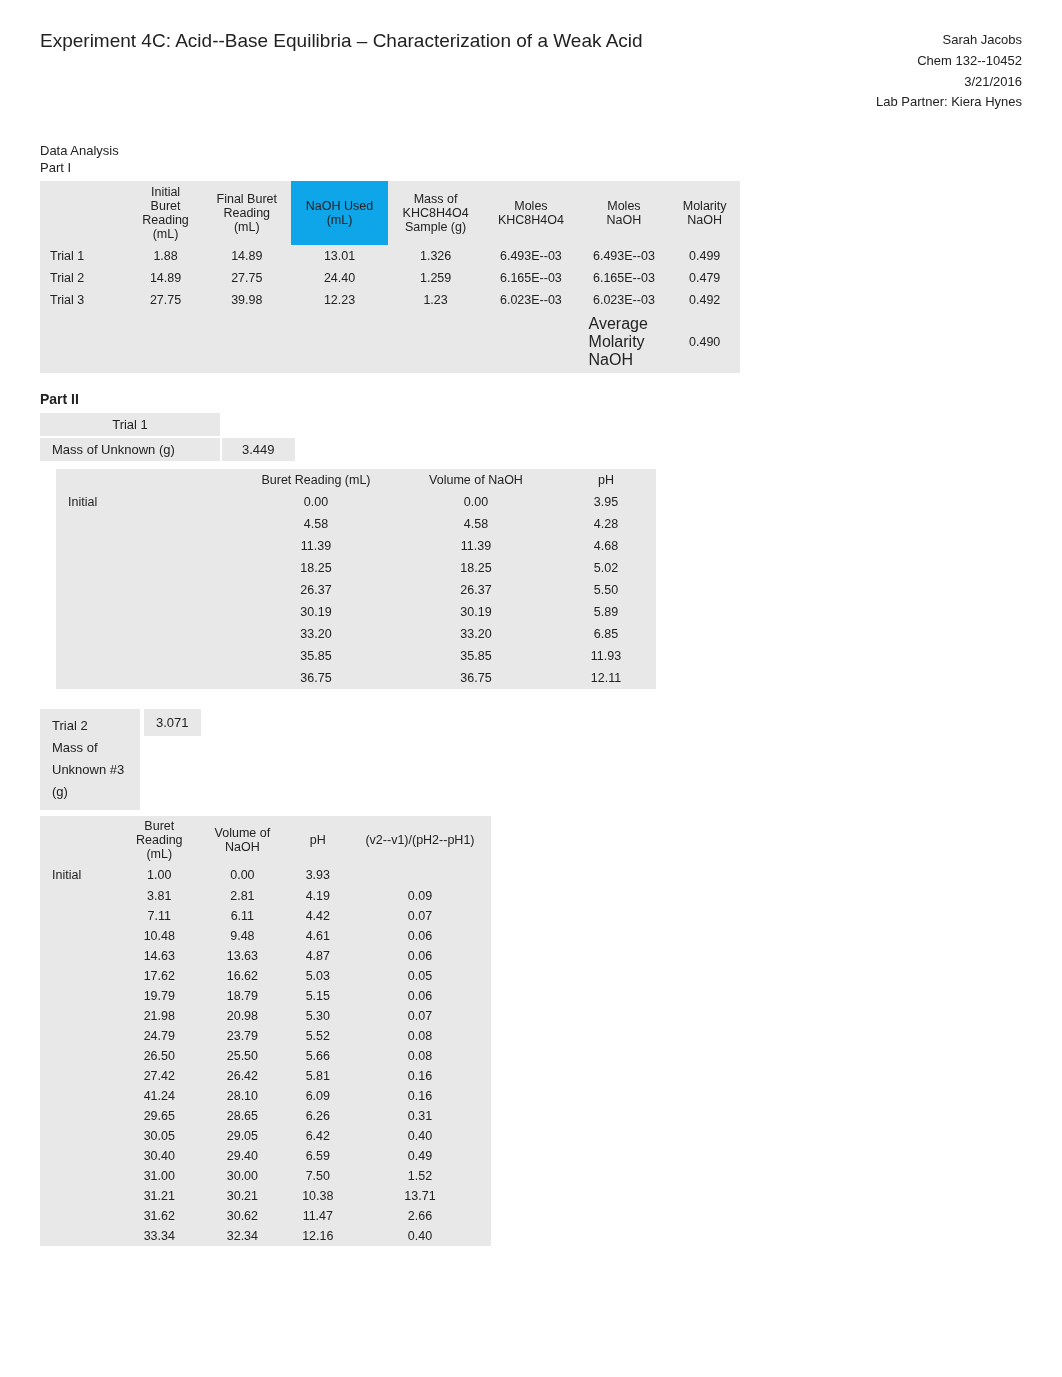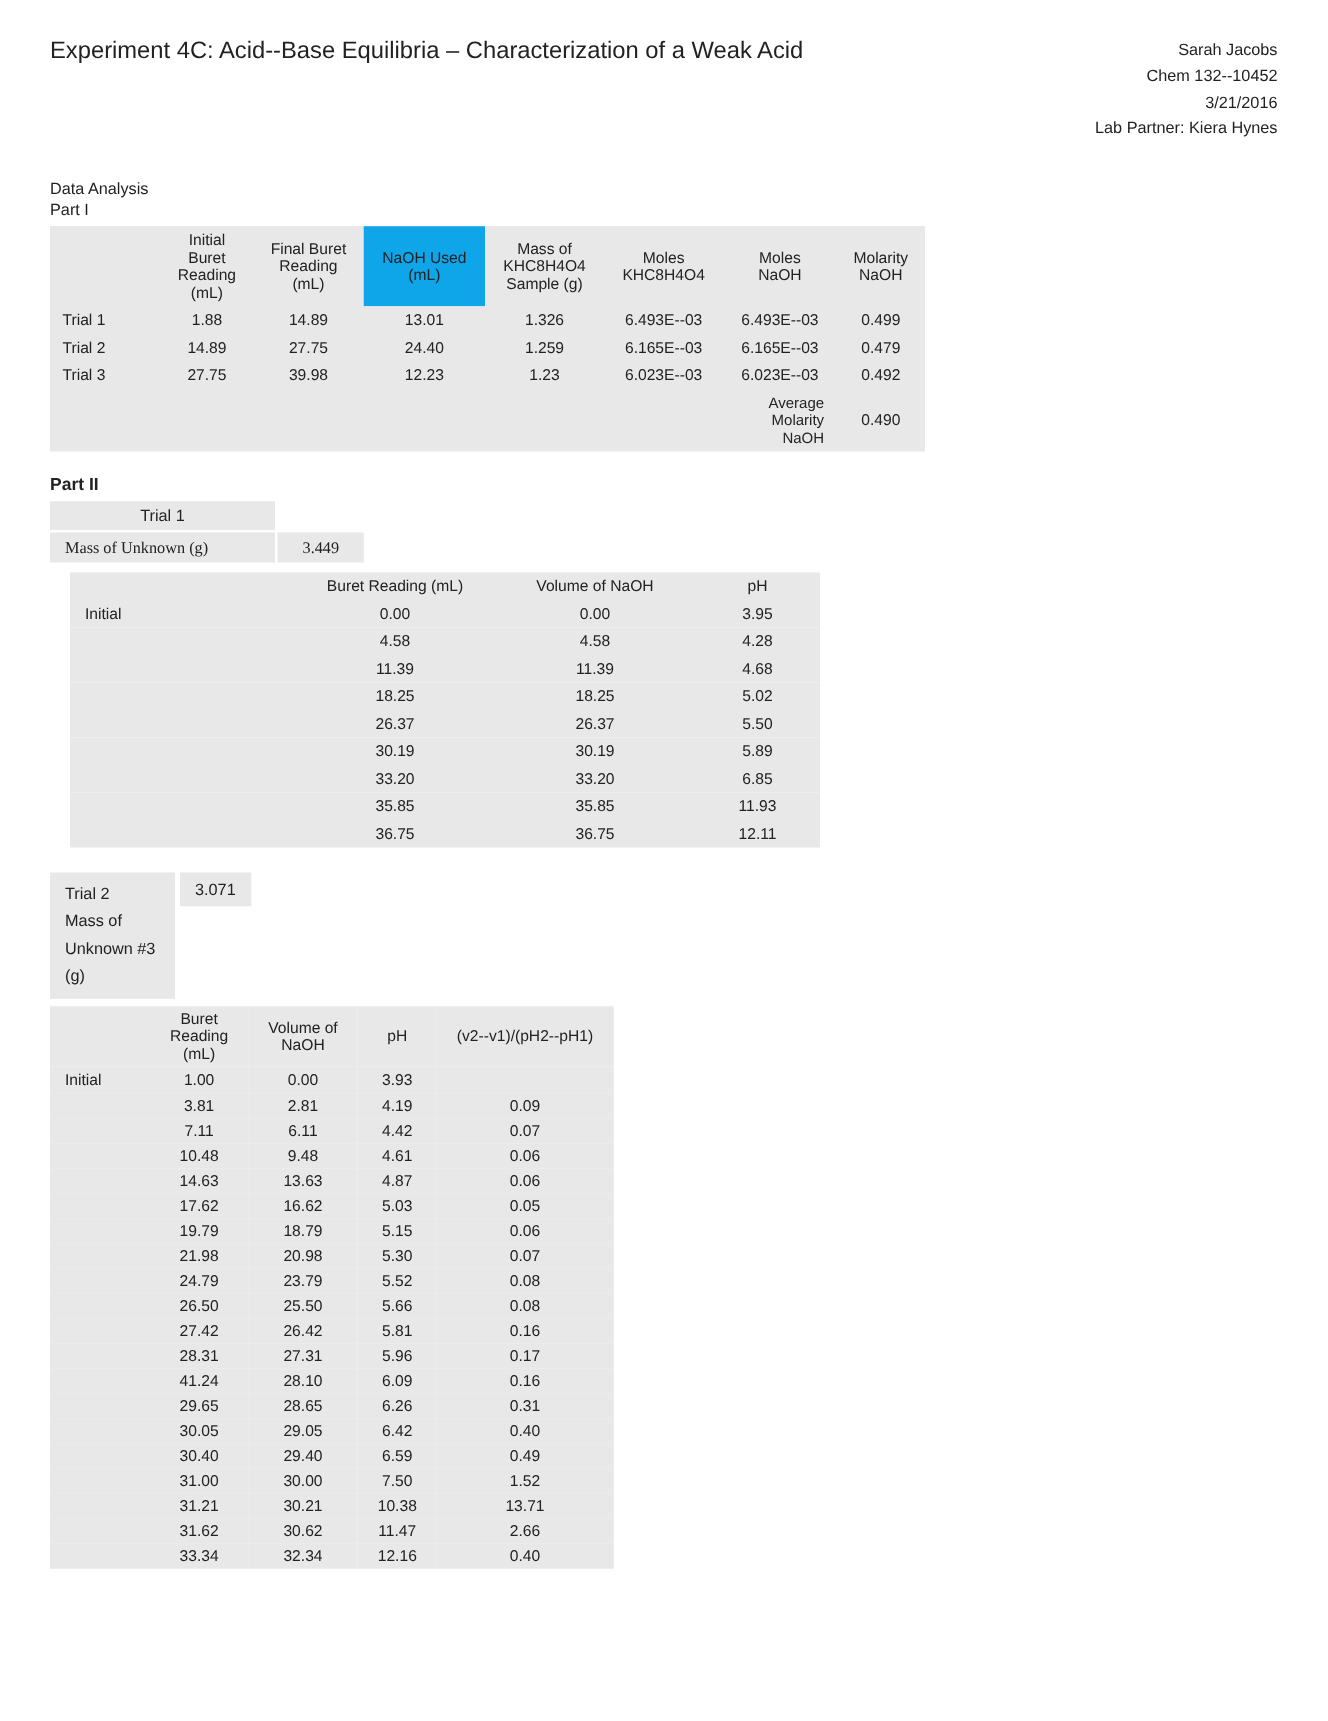--- a/index.html
+++ b/index.html
@@ -101,34 +101,34 @@
     <td class="shaded">6.023E--03</td>
     <td class="shaded">0.492</td>
   </tr>
       <tr>
   <td class="shaded"></td>
   <td class="shaded"></td>
   <td class="shaded"></td>
   <td class="shaded"></td>
   <td class="shaded"></td>
   <td class="shaded"></td>
-  <td class="shaded" style="text-align:right; font-size:12px;">Average<br>Molarity<br>NaOH</td>
+  <td class="shaded" style="text-align:left; font-size:16px;">Average<br>Molarity<br>NaOH</td>
   <td class="shaded">0.490</td>
 </tr>
     </tbody>
 </table>
 
 <div class="section-header">Part II</div>
 
 <div>
   <div style="display:flex; margin-bottom:2px;">
     <div class="trial-label shaded" style="min-width:180px; text-align:center;">Trial 1</div>
     <div style="flex:1;"></div>
   </div>
-  <div style="display:flex; margin-bottom:8px; align-items:center;font-family:Liberation Serif, serif;">
+  <div style="display:flex; margin-bottom:8px; align-items:center;">
     <div class="shaded" style="padding:4px 12px; min-width:180px;">Mass of Unknown (g)</div>
     <div class="shaded" style="padding:4px 20px; margin-left:2px;">3.449</div>
   </div>
 
   <table style="margin-left:16px;">
     <thead>
       <tr>
         <td style="min-width:180px; background:#e8e8e8;"></td>
         <td class="col-header shaded" style="min-width:160px;">Buret Reading (mL)</td>
         <td class="col-header shaded" style="min-width:160px;">Volume of NaOH</td>
@@ -290,27 +290,20 @@
   </tr>
         <tr>
     <td class="shaded"></td>
     <td class="shaded">27.42</td>
     <td class="shaded">26.42</td>
     <td class="shaded">5.81</td>
     <td class="shaded">0.16</td>
   </tr>
         <tr>
     <td class="shaded"></td>
-    <td class="shaded">28.31</td>
-    <td class="shaded">27.31</td>
-    <td class="shaded">5.96</td>
-    <td class="shaded">0.17</td>
-  </tr>
-        <tr>
-    <td class="shaded"></td>
     <td class="shaded">41.24</td>
     <td class="shaded">28.10</td>
     <td class="shaded">6.09</td>
     <td class="shaded">0.16</td>
   </tr>
         <tr>
     <td class="shaded"></td>
     <td class="shaded">29.65</td>
     <td class="shaded">28.65</td>
     <td class="shaded">6.26</td>

